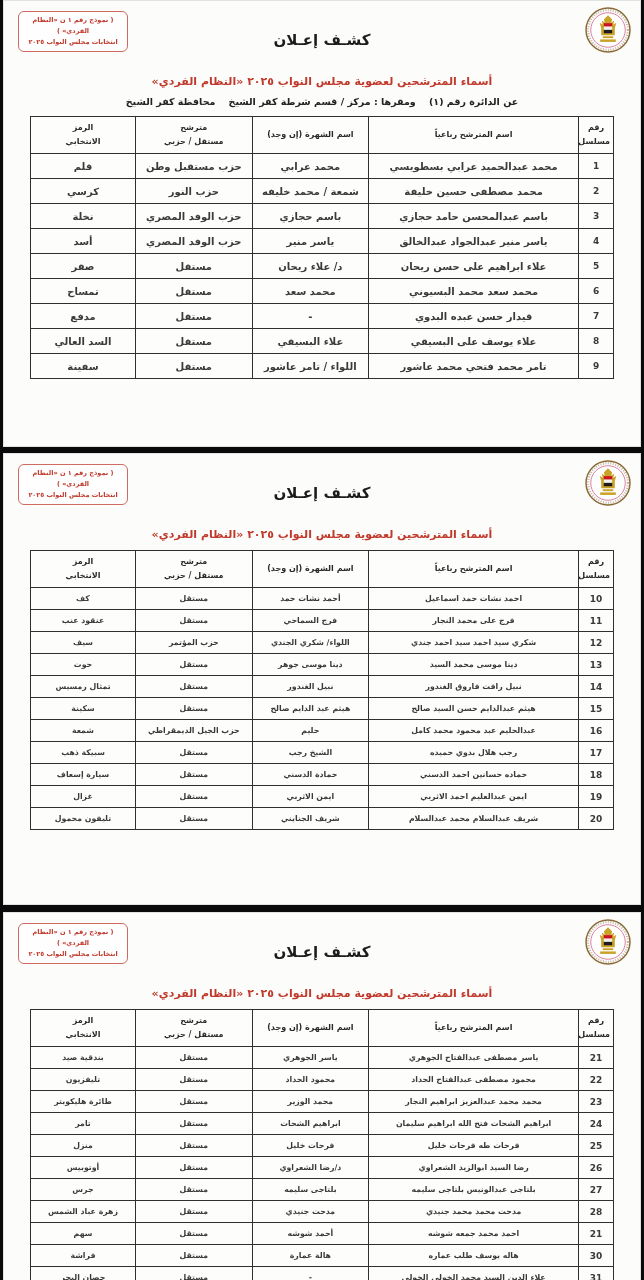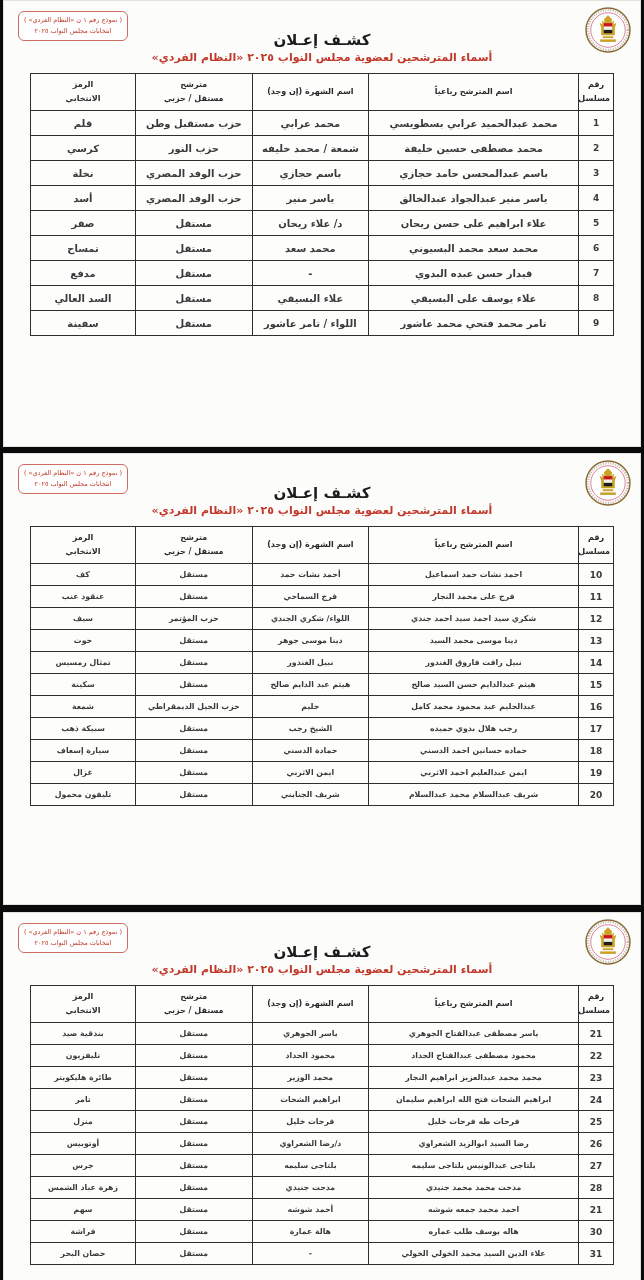--- a/index.html
+++ b/index.html
@@ -25,39 +25,39 @@
   .form-box {
     position: absolute; top: 10px; left: 14px;
     width: 110px;
     border: 1px solid #cf6b60;
     border-radius: 6px;
     padding: 3px 4px;
     box-sizing: border-box;
     text-align: center;
     color: #c0392b;
     font-size: 6.5px;
-    font-weight: 400;
+    font-weight: 700;
     line-height: 1.7;
     background: #fefefe;
   }
   .logo {
     position: absolute; top: 6px; right: 9px;
     width: 46px; height: 46px;
   }
   .title {
     margin: 0;
     padding-top: 30px;
     text-align: center;
     font-size: 15px;
     font-weight: 700;
     color: #1c1c1c;
     letter-spacing: 0.5px;
   }
   .subtitle {
-    margin: 2px 0 0 0;
+    margin: 26px 0 0 0;
     text-align: center;
     font-size: 11px;
     font-weight: 700;
     color: #c0392b;
   }
   .district {
     margin-top: 8px;
     text-align: center;
     font-size: 9.5px;
     font-weight: 700;
@@ -115,20 +115,21 @@
         <path d="M22 8 L26 12 L25 15 L28 13 L27 17 L30 15 L28.5 20 L28.5 27 L15.5 27 L15.5 20 L14 15 L17 17 L16 13 L19 15 L18 12 Z" fill="#c9a227"></path>
         <rect x="18" y="15.5" width="8" height="3.2" fill="#ce1126"></rect>
         <rect x="18" y="18.7" width="8" height="3.2" fill="#f2f2f2"></rect>
         <rect x="18" y="21.9" width="8" height="3.2" fill="#1d1d1d"></rect>
         <rect x="17" y="28" width="10" height="1.8" fill="#c9a227"></rect>
         <rect x="14.5" y="31" width="15" height="2.4" fill="#c9a227"></rect>
       </svg>
     </div>
     <h1 class="title">كشـف إعـلان</h1>
     <h2 class="subtitle">أسماء المترشحين لعضوية مجلس النواب ٢٠٢٥ «النظام الفردي»</h2>
+    <div class="district">عن الدائرة رقم (١)    ومقرها : مركز / قسم شرطة كفر الشيخ    محافظة كفر الشيخ</div>
     <table class="roster">
       <colgroup>
         <col class="c-serial">
           <col class="c-name">
           <col class="c-fame">
           <col class="c-affil">
           <col class="c-sym">
       </colgroup>
       <thead>
         <tr>

